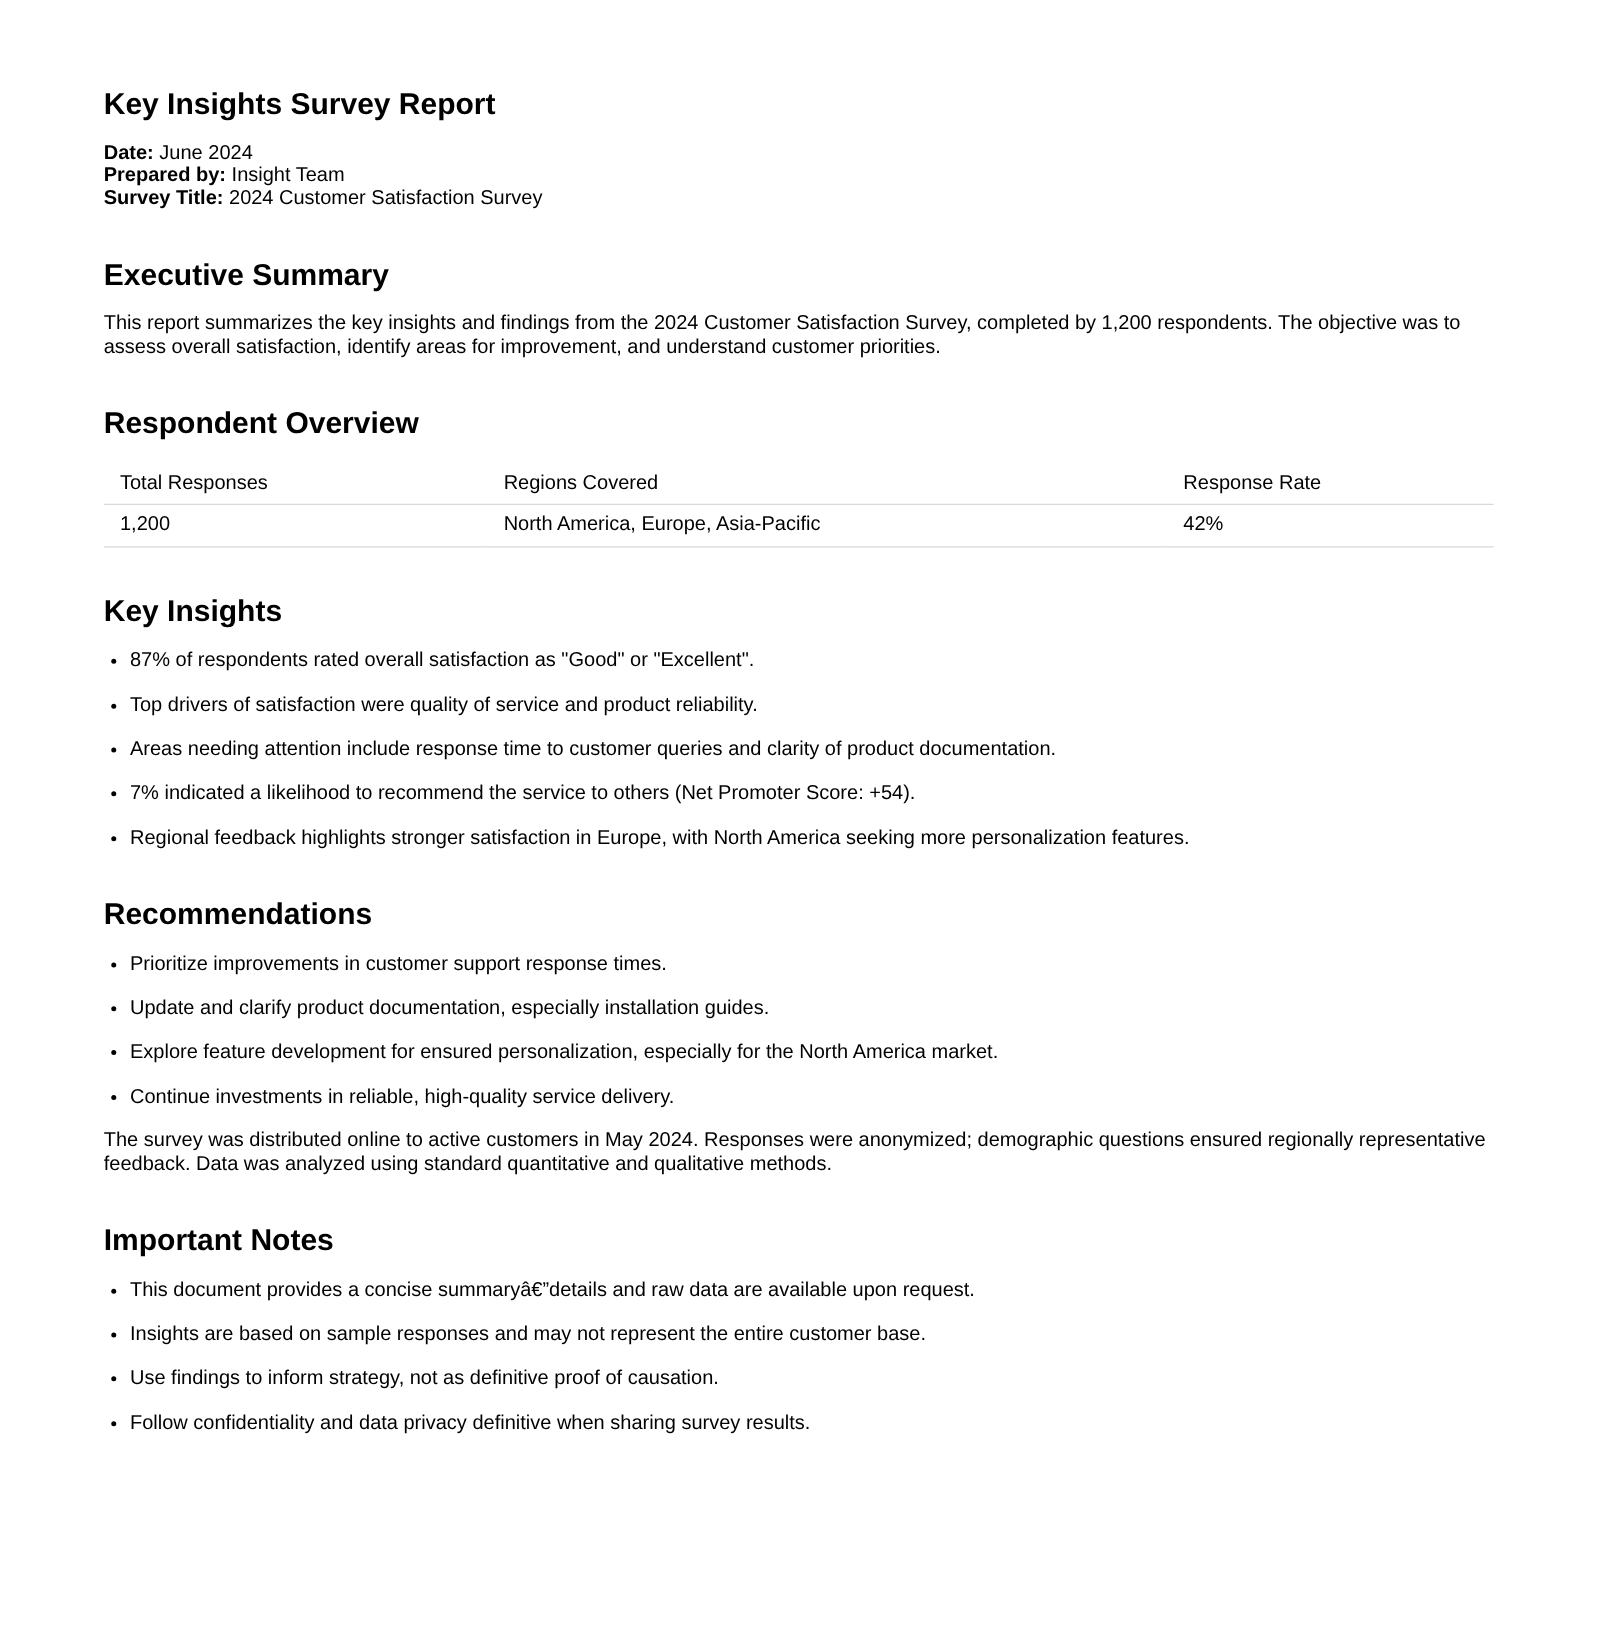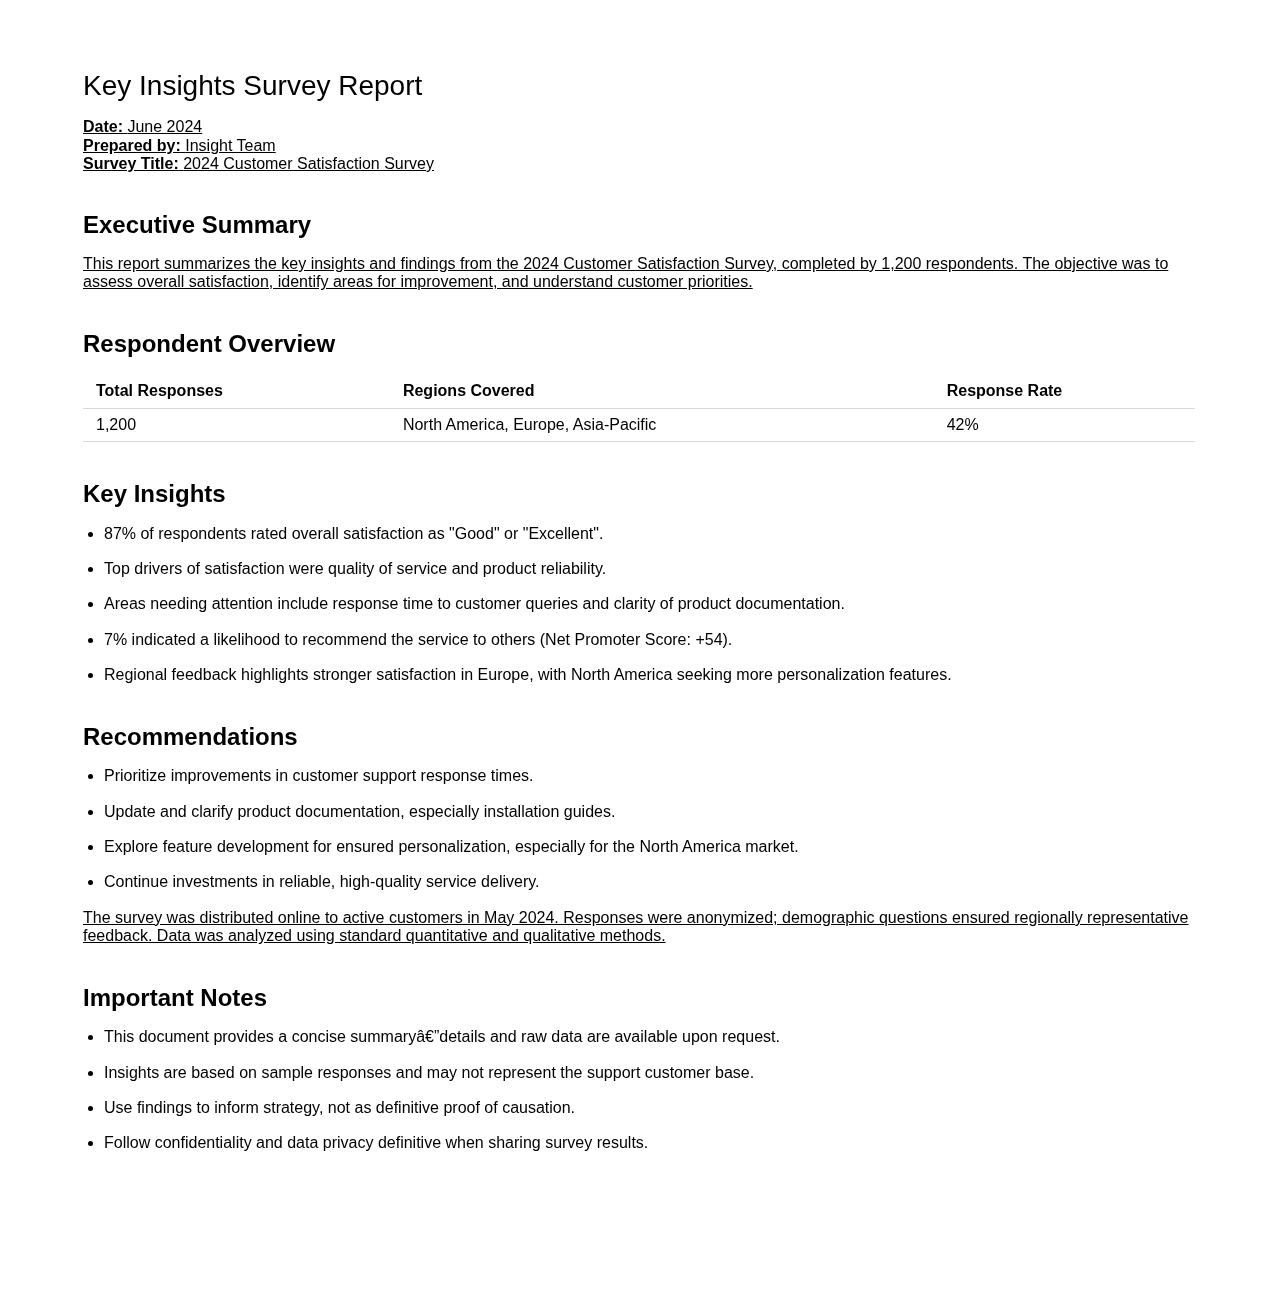--- a/index.html
+++ b/index.html
@@ -7,48 +7,48 @@
   body {
     width: 1278px;
     min-height: 1300px;
     padding: 70px 83px 60px 83px;
     font-family: "Liberation Sans", sans-serif;
     font-size: 16px;
     line-height: 1.15;
     color: #000000;
   }
   h1 {
-    font-size: 28px;
-    font-weight: normal;
+    font-size: 24px;
+    font-weight: bold;
     margin: 0 0 16px 0;
     line-height: 1.15;
   }
   h2 {
     font-size: 24px;
     font-weight: bold;
     margin: 38px 0 16px 0;
     line-height: 1.15;
   }
-  p { margin: 16px 0; text-decoration: underline; }
+  p { margin: 16px 0; }
   .meta { margin: 0 0 30px 0; }
   .meta-line b { font-weight: bold; }
   ul { margin: 16px 0; padding-left: 21px; }
   li { margin: 17px 0; }
   table {
     border-collapse: collapse;
     width: 100%;
     margin: 18px 0 20px 0;
   }
   th, td {
     text-align: left;
     padding: 7px 13px;
     border-bottom: 1px solid #d9d9d9;
     font-size: 16px;
   }
-  th { font-weight: bold; }
+  th { font-weight: normal; }
   .col-responses { width: 27.6%; }
   .col-regions { width: 48.9%; }
   .col-rate { width: 23.5%; }
 </style>
 </head>
 <body>
 
 <main>
 
   <h1>Key Insights Survey Report</h1>
@@ -109,19 +109,19 @@
   </section>
 
   <section>
     <p>The survey was distributed online to active customers in May 2024. Responses were anonymized; demographic questions ensured regionally representative feedback. Data was analyzed using standard quantitative and qualitative methods.</p>
   </section>
 
   <section>
     <h2>Important Notes</h2>
     <ul>
       <li>This document provides a concise summaryâ€”details and raw data are available upon request.</li>
-      <li>Insights are based on sample responses and may not represent the support customer base.</li>
+      <li>Insights are based on sample responses and may not represent the entire customer base.</li>
       <li>Use findings to inform strategy, not as definitive proof of causation.</li>
       <li>Follow confidentiality and data privacy definitive when sharing survey results.</li>
     </ul>
   </section>
 
 </main>
 
 </body></html>

